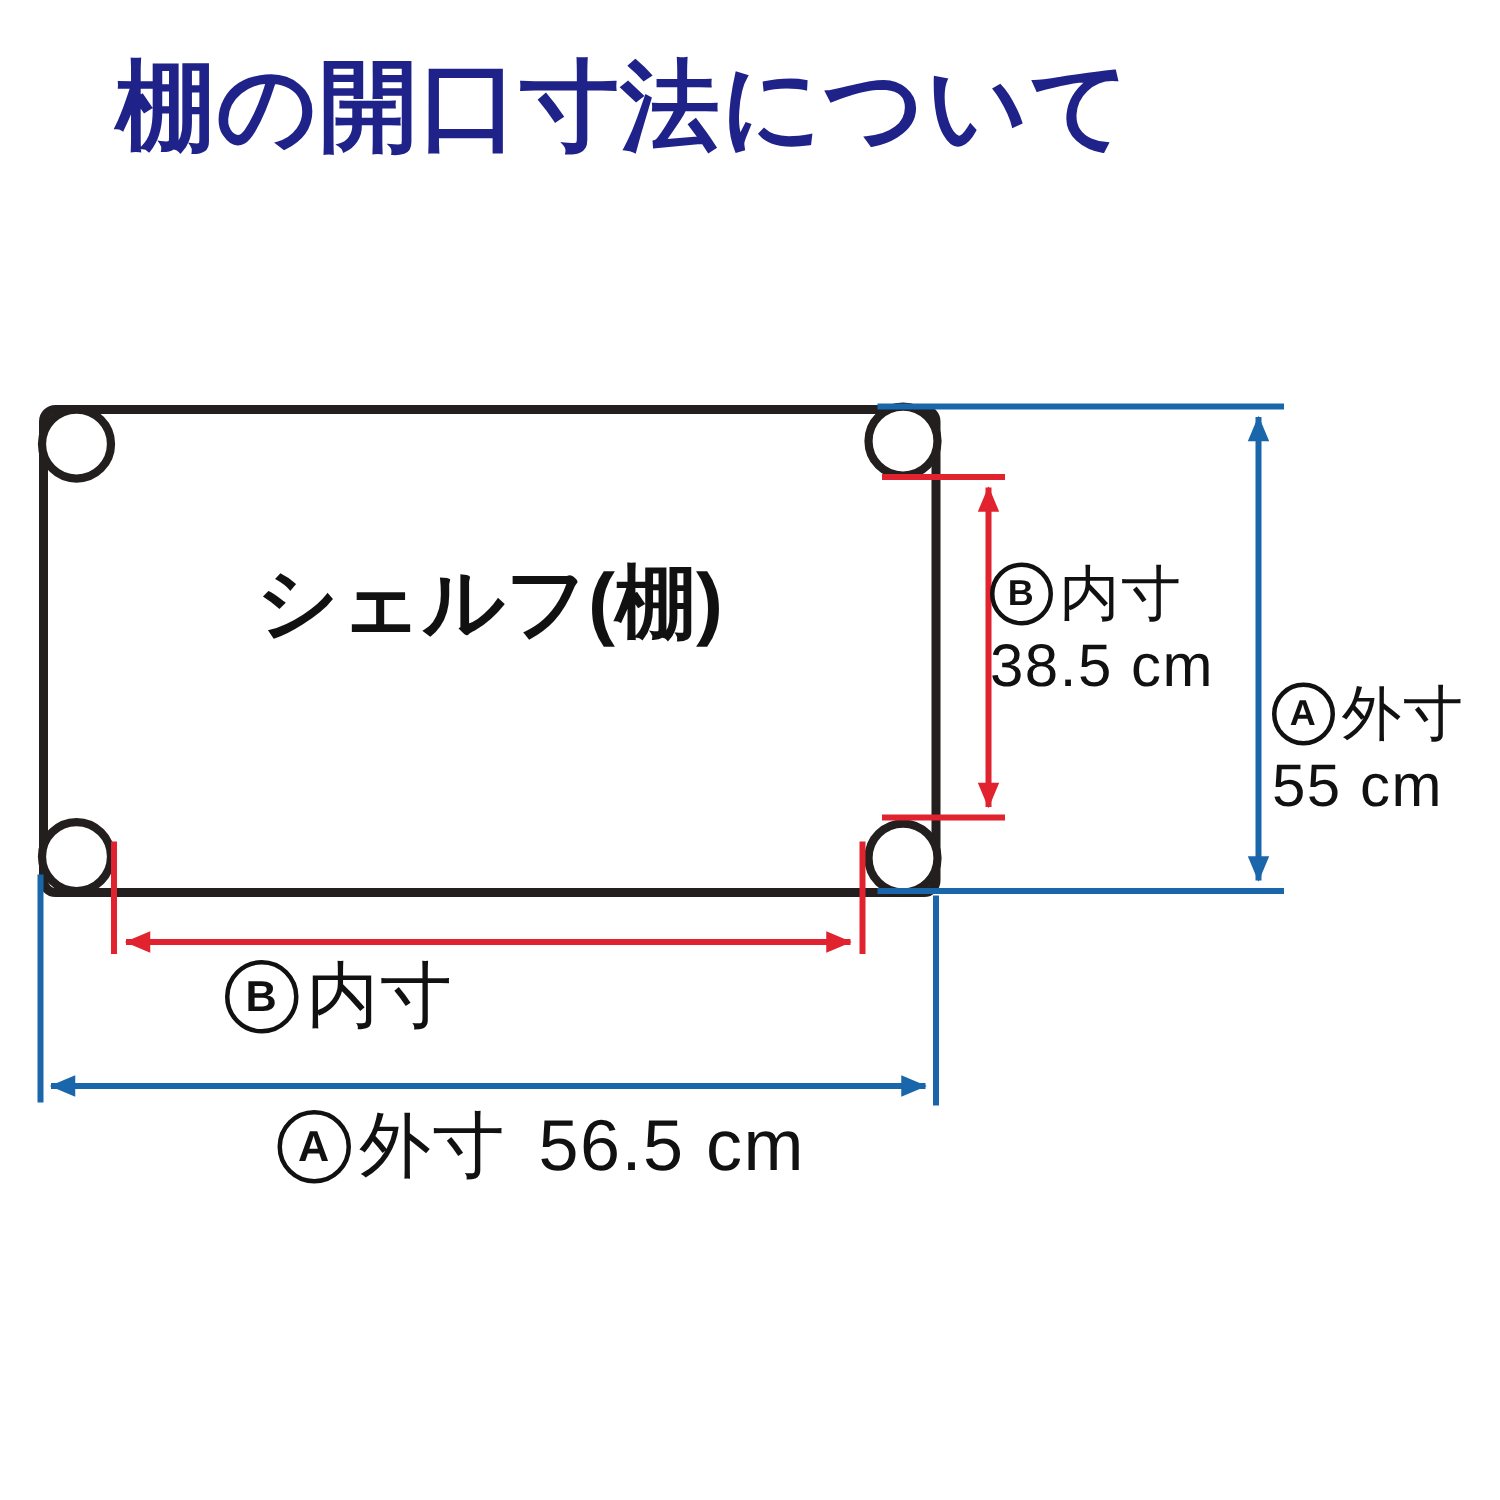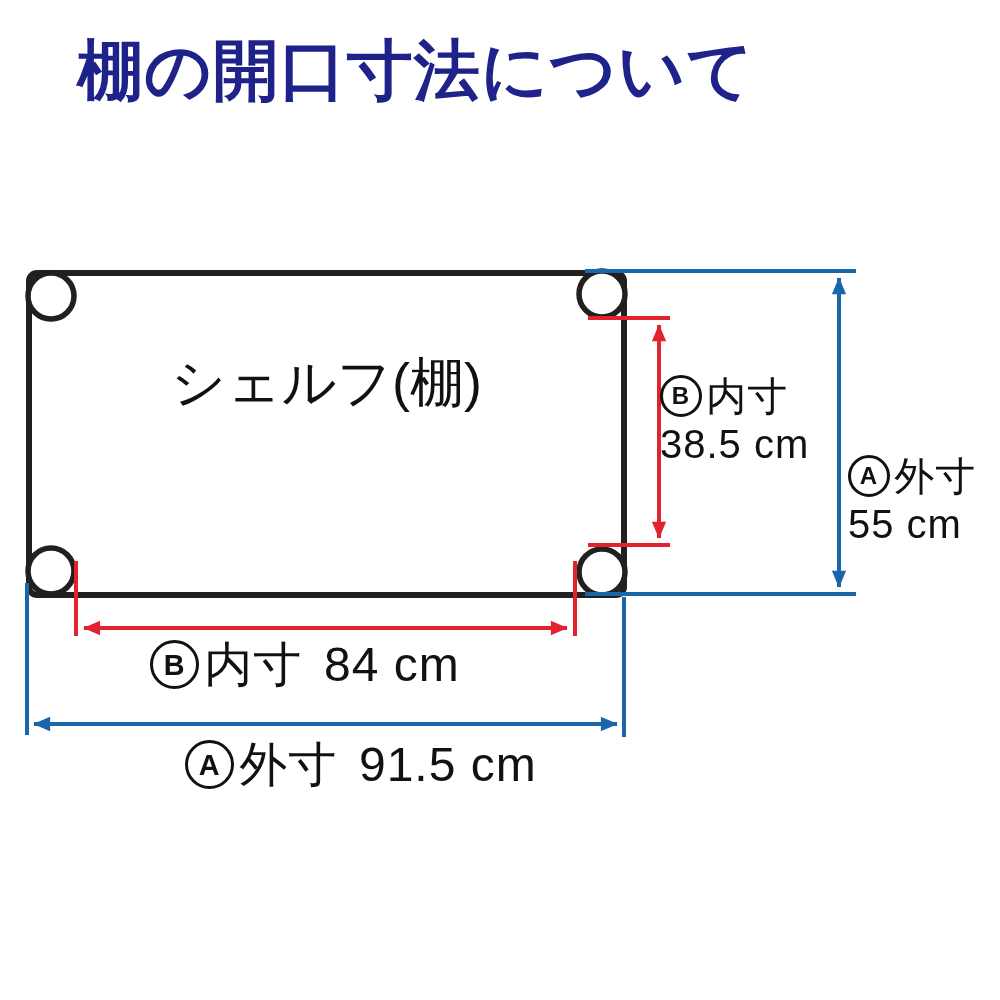--- a/index.html
+++ b/index.html
@@ -7,22 +7,22 @@
     position:relative;width:1000px;height:1000px;background:#ffffff;overflow:hidden;
     font-family:"Liberation Sans", sans-serif;color:#1a1a1a;
   }
   .title{
     position:absolute;left:0;top:26px;width:832px;margin:0;
     text-align:center;font-size:66px;font-weight:800;letter-spacing:1px;
     color:#1f2288;
   }
   svg.drawing{position:absolute;left:0;top:0;}
   .shelf-label{
-    position:absolute;left:29px;top:352px;width:595px;
-    text-align:center;font-size:54px;font-weight:400;line-height:1.12;color:#111;
+    position:absolute;left:29px;top:372px;width:595px;
+    text-align:center;font-size:54px;font-weight:700;line-height:1.12;color:#111;
   }
   .dim{position:absolute;color:#111;font-weight:500;letter-spacing:1px;white-space:nowrap;}
   .dim .row{display:flex;align-items:center;line-height:1.2;}
   .dim .value{display:block;line-height:1.2;}
   .circ{
     display:inline-flex;align-items:center;justify-content:center;
     font-size:0.60em;width:1.5em;height:1.5em;border:3px solid #111;border-radius:50%;
     margin-right:0.18em;font-weight:600;flex:0 0 auto;
   }
   .inline-val{margin-left:0.45em;}
@@ -87,25 +87,24 @@
       <span class="circ">A</span>
       <span>外寸</span>
     </div>
     <span class="value">55 cm</span>
   </div>
 
   <div class="dim" id="inner-width">
     <div class="row">
       <span class="circ">B</span>
       <span>内寸</span>
-      <span class="inline-val">84 cm</span>
     </div>
   </div>
 
   <div class="dim" id="outer-width">
     <div class="row">
       <span class="circ">A</span>
       <span>外寸</span>
-      <span class="inline-val">91.5 cm</span>
+      <span class="inline-val">56.5 cm</span>
     </div>
   </div>
 
 </div>
 
 </body></html>

